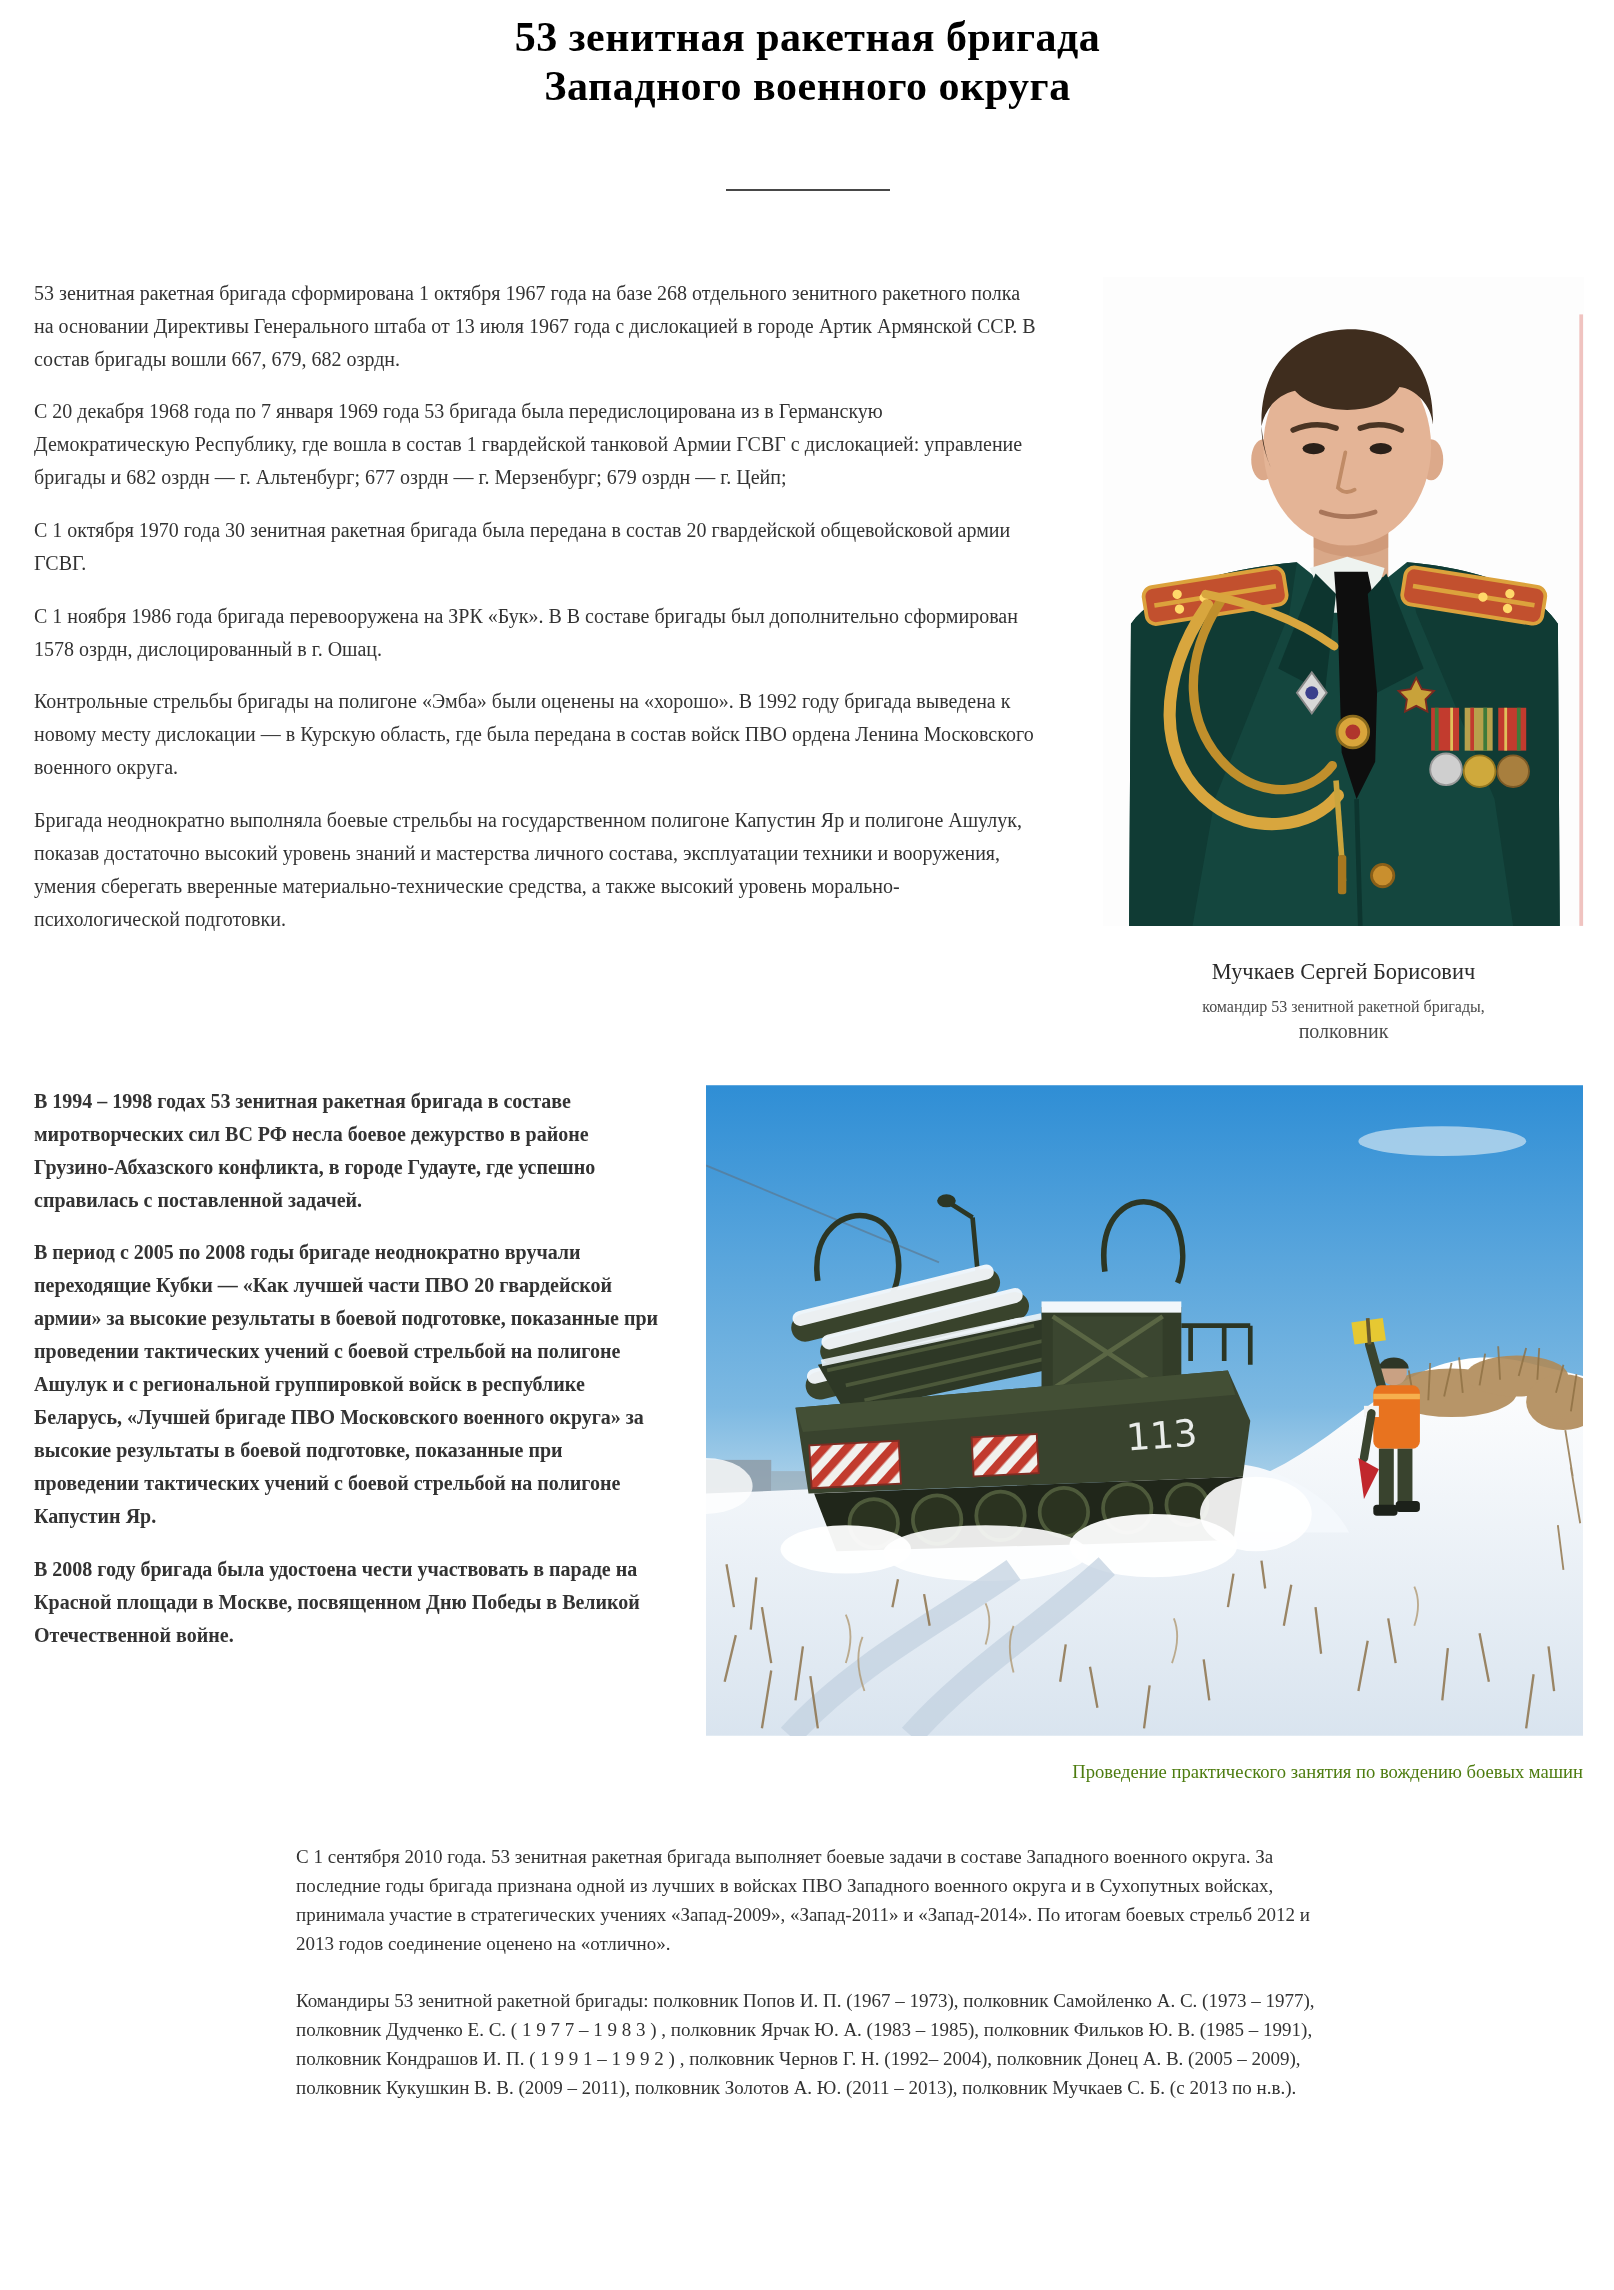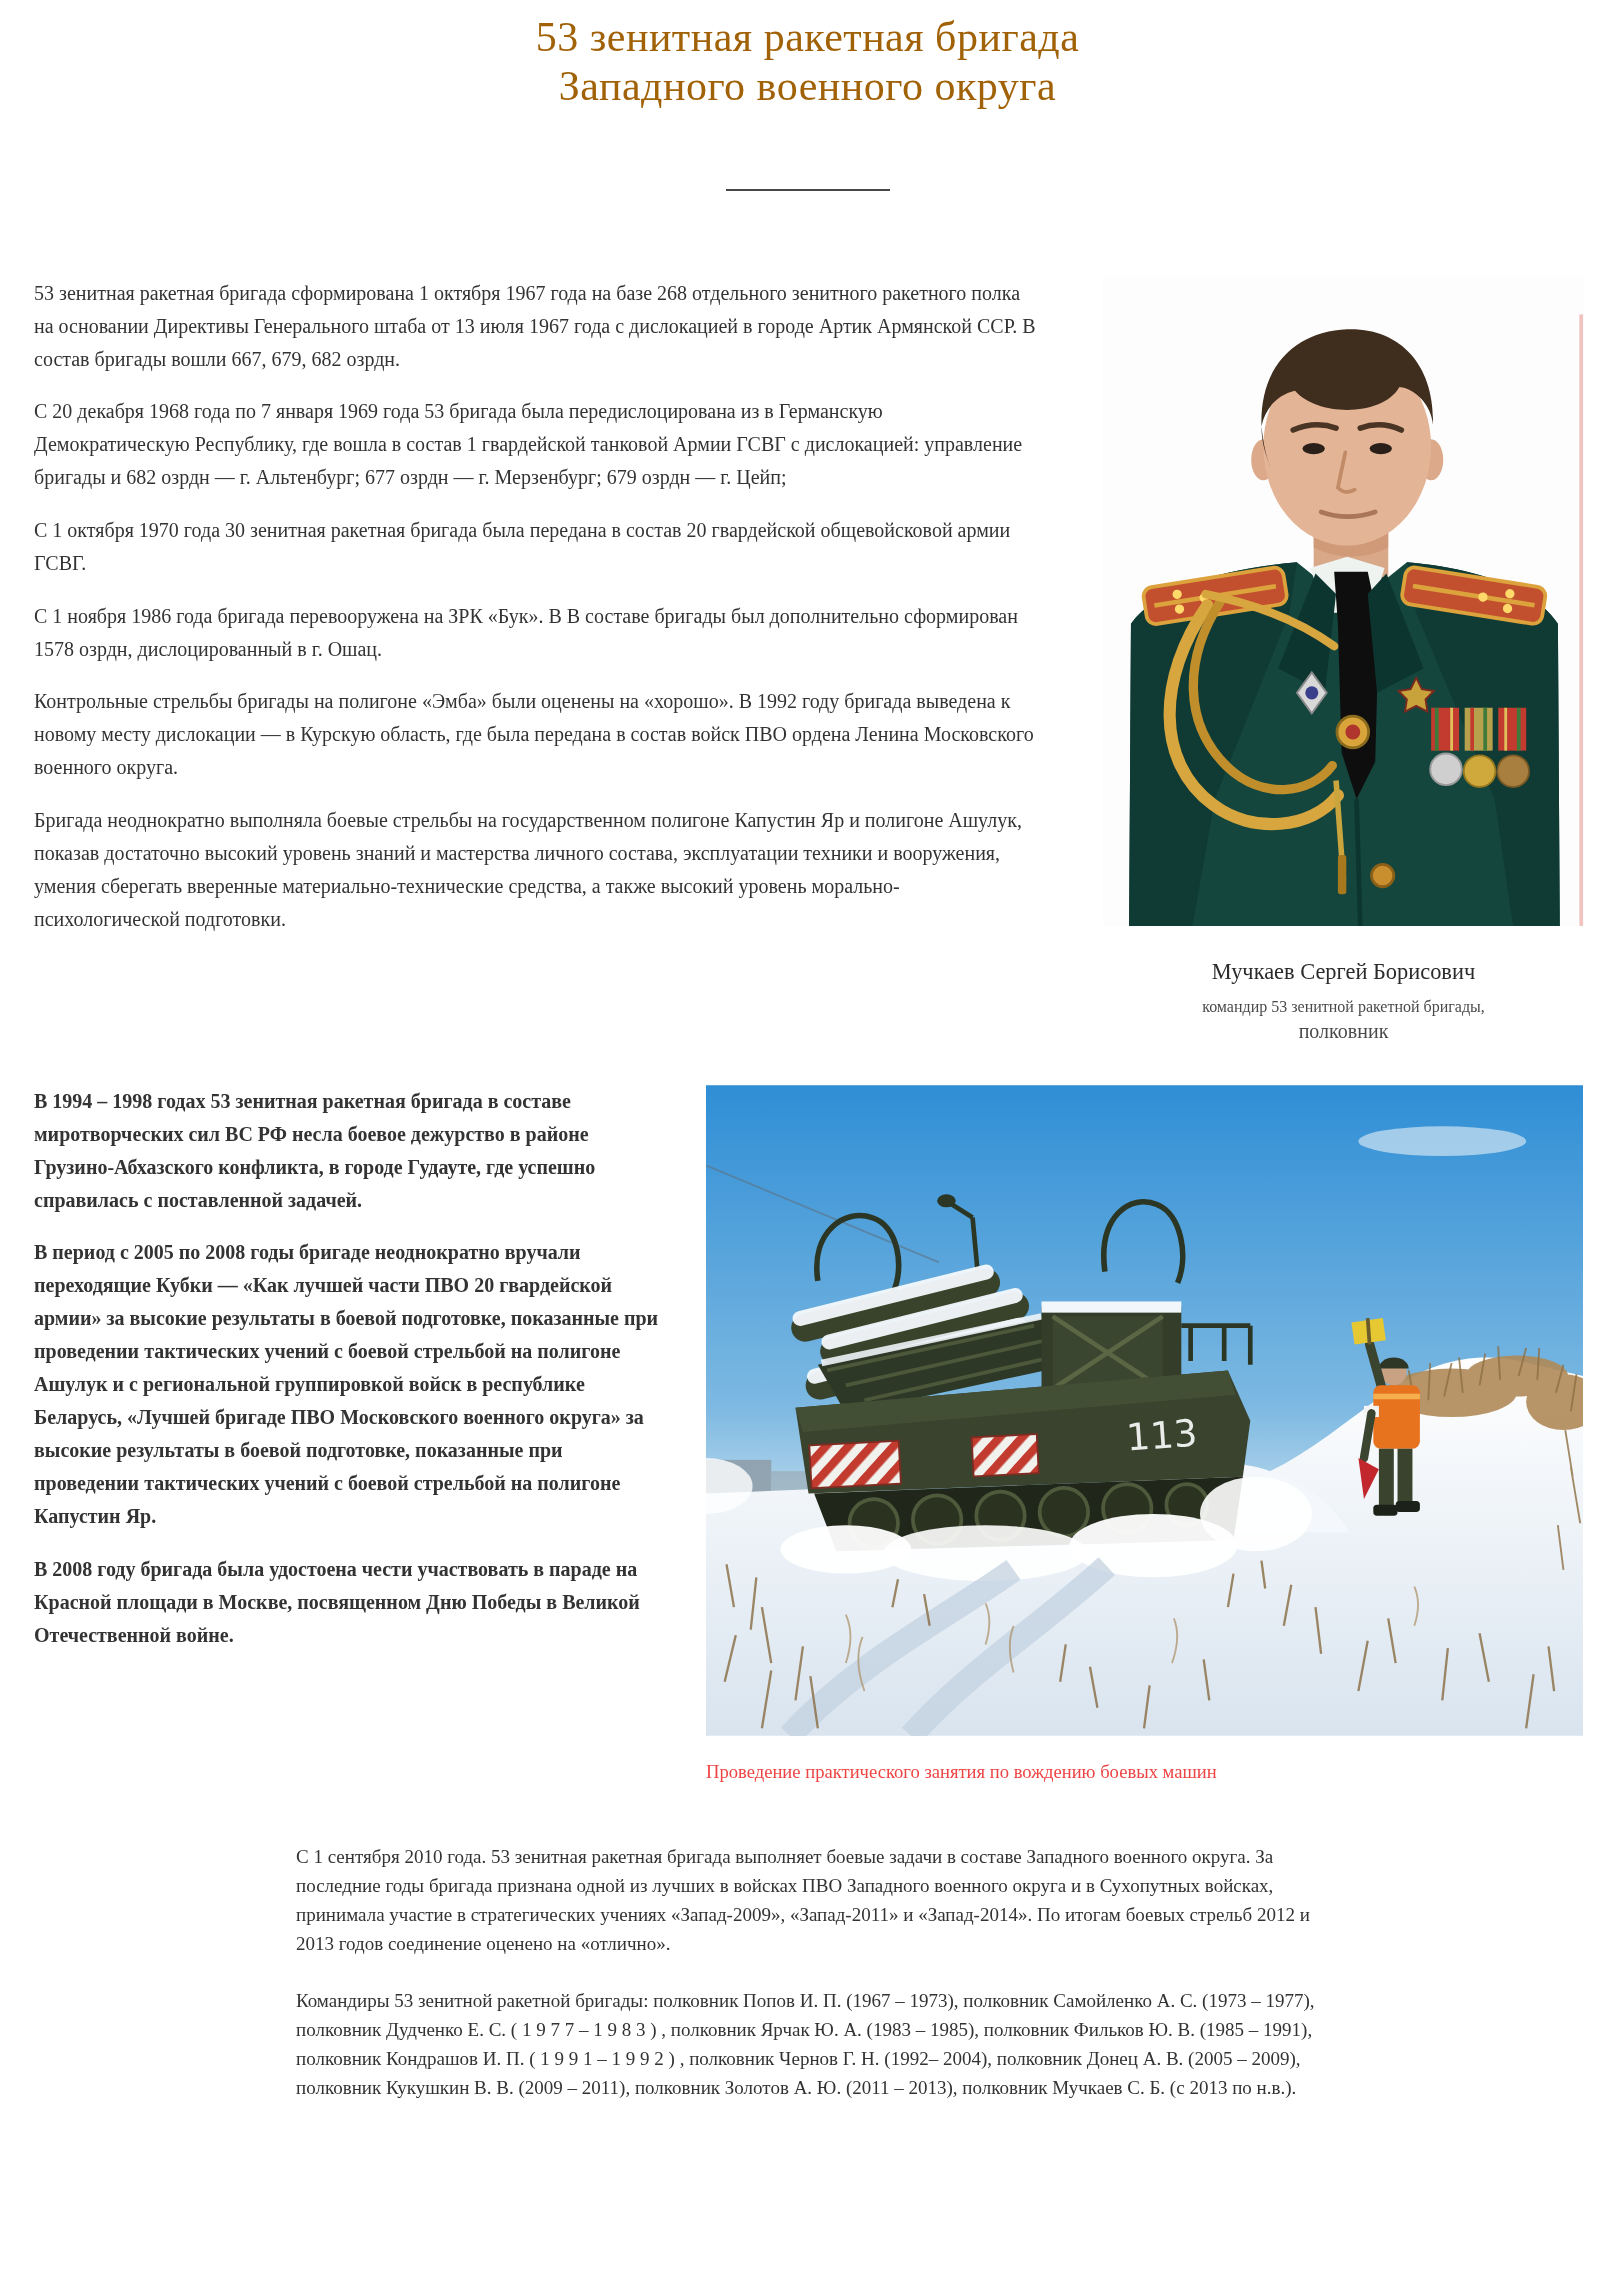--- a/index.html
+++ b/index.html
@@ -1,38 +1,38 @@
 <!DOCTYPE html>
 <html lang="ru" style="font-size:15px"><head>
 <meta charset="utf-8">
 <style>
   html,body{margin:0;padding:0;background:#ffffff;}
   body{width:1615px;font-family:"Liberation Serif","DejaVu Serif",serif;color:#333333;}
   .page{position:relative;width:1615px;height:2290px;overflow:hidden;background:#ffffff;}
 
   
-  h1{margin:13px 0 0 0;font-weight:400;text-align:center;color:#a16207;}
+  h1{margin:13px 0 0 0;font-weight:700;text-align:center;color:#000000;}
   h1 span{display:block;font-size:42px;line-height:49px;letter-spacing:0.5px;}
   .divider{width:164px;height:1.9px;background:#474747;margin:78px auto 0 auto;}
 
   
   .sec1{display:flex;align-items:flex-start;margin-top:86px;padding-left:34px;}
   .col-text1{width:1009px;}
   .sec1 p,.sec2 p{font-size:20px;line-height:33px;margin:0 0 19.6px 0;}
   .portrait{margin:0 0 0 60px;width:481px;}
   .portrait svg{display:block;width:481px;height:649px;}
   .cap-name{margin-top:32px;font-size:22.4px;line-height:28px;text-align:center;color:#2b2b2b;}
   .cap-role{margin-top:11.2px;font-size:16px;line-height:20.5px;text-align:center;color:#4a4a4a;}
   .cap-rank{margin-top:3.7px;font-size:20px;line-height:20.5px;text-align:center;color:#4a4a4a;}
 
   .sec2{display:flex;align-items:flex-start;margin-top:43px;padding-left:34px;}
   .col-text2{width:625px;font-weight:bold;}
   .vphoto{margin:0 0 0 47px;width:877px;}
   .vphoto svg{display:block;width:877px;height:651px;}
-  .vcap{margin-top:24px;font-size:18.6px;line-height:24px;text-align:left;color:#ef4444;}
+  .vcap{margin-top:24px;font-size:18.6px;line-height:24px;text-align:right;color:#4d7c0f;}
 
   .sec3{margin:58px 0 0 296px;width:1053px;}
   .sec3 p{font-size:19px;line-height:29px;margin:0 0 28px 0;}
 
   figure{padding:0;}
 </style>
 </head>
 <body>
 
 <div class="page">

